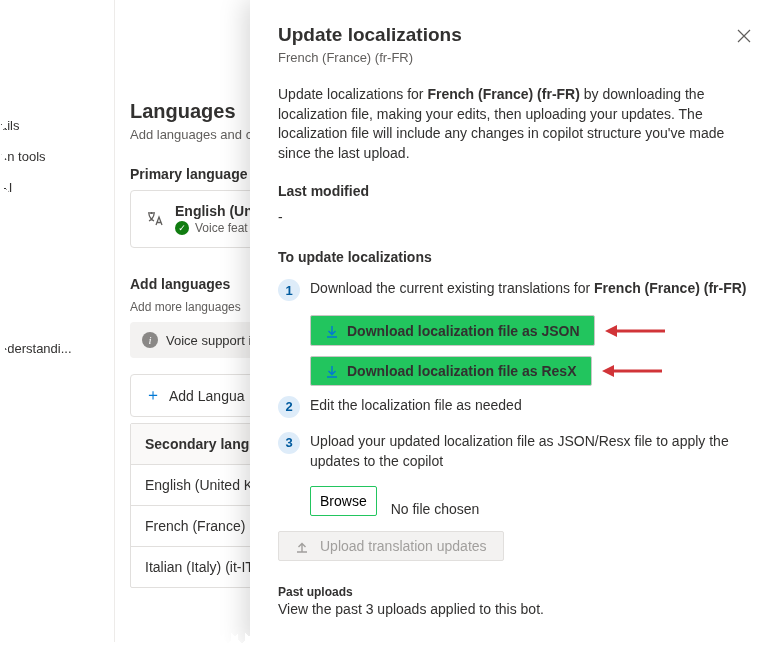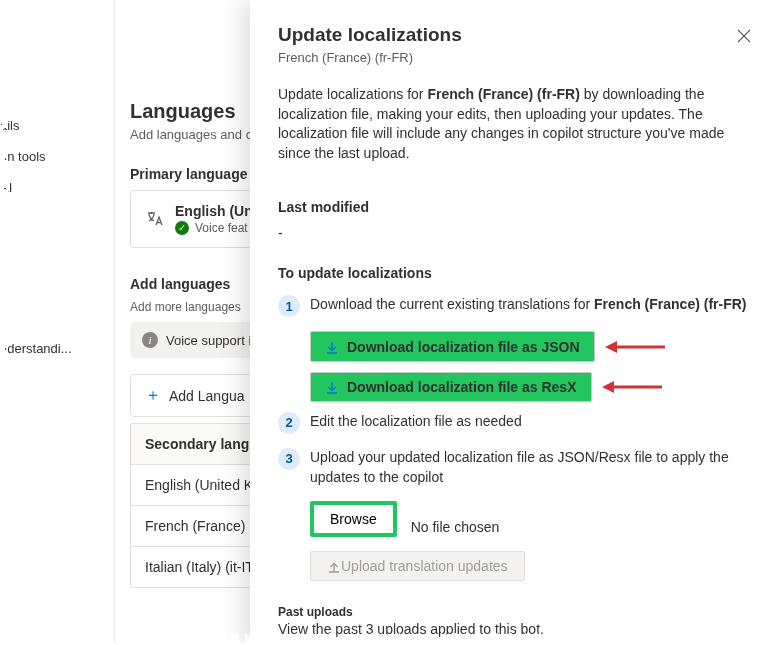--- a/index.html
+++ b/index.html
@@ -169,21 +169,21 @@
     width: 24px; height: 24px;
     color: #605e5c;
     font-size: 16px;
     cursor: pointer;
     display: flex; align-items: center; justify-content: center;
   }
   .flyout-sub {
     font-size: 13px; color: #605e5c; margin-top: 2px; margin-bottom: 20px;
   }
   .flyout-para {
-    font-size: 14px; color: #323130; margin-bottom: 36px; line-height: 1.4;
+    font-size: 14px; color: #323130; margin-bottom: 20px; line-height: 1.4;
   }
   .flyout-h3 {
     font-size: 14px; font-weight: 700; margin-bottom: 10px;
   }
   .flyout-val { font-size: 14px; margin-bottom: 24px; }
   .flyout-h3b { font-size: 14px; font-weight: 700; margin-bottom: 14px; }
 
   .step {
     display: flex;
     gap: 10px;
@@ -228,40 +228,39 @@
   }
   .arrow svg { display: block; }
 
   .upload-row {
     display: flex;
     align-items: center;
     gap: 14px;
     margin: 10px 0 14px 32px;
   }
   .browse-btn {
-    border: 4px solid #22c55e;
+    border: 1px solid #22c55e;
     border-radius: 2px;
     background: #fff;
-    padding: 6px 16px;
+    padding: 6px 9px;
     font-size: 14px;
     cursor: pointer;
   }
   .file-status { font-size: 14px; color: #323130; margin-top: 16px; }
 
   .upload-updates-btn {
     border: 1px solid #e1dfdd;
     border-radius: 2px;
     background: #f3f2f1;
     color: #a19f9d;
     padding: 6px 16px;
     font-size: 14px;
     display: flex;
     align-items: center;
-    gap: 0;
-    margin-left: 32px;
+    gap: 11px;
     cursor: not-allowed;
   }
 
   .past-h { font-size: 12px; font-weight: 700; margin-top: 24px; }
   .past-sub { font-size: 14px; color: #323130; margin-top: 2px; }
 
   
   .torn-bottom {
     position: absolute;
     left: 0; right: 0; bottom: -2px; height: 14px;

